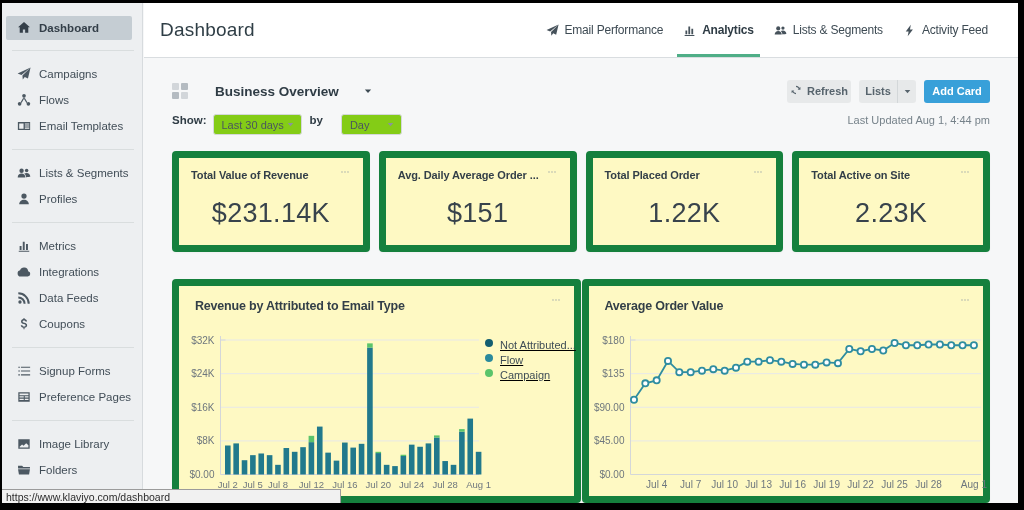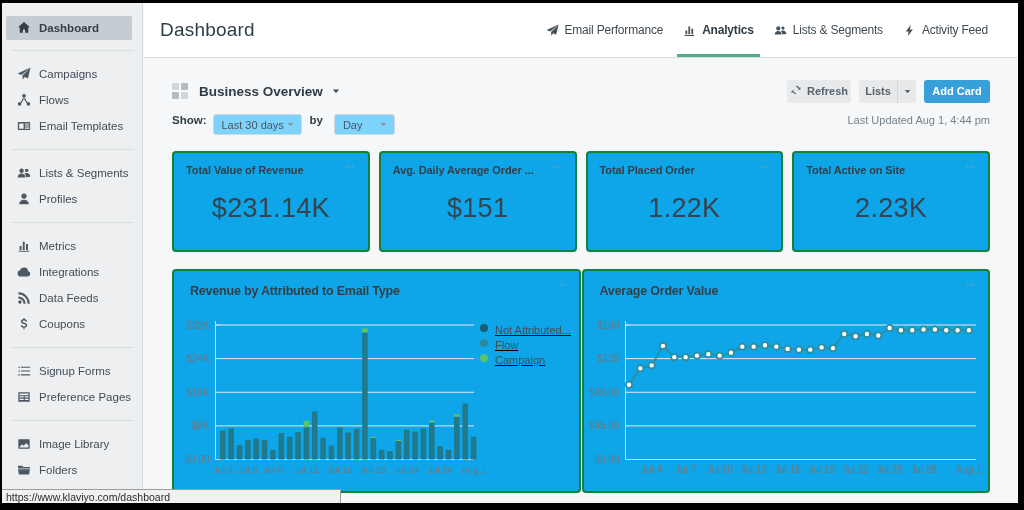--- a/index.html
+++ b/index.html
@@ -23,52 +23,52 @@
   .topbar { position:absolute; left:0; top:0; right:0; height:55px; background:#fff; border-bottom:1px solid #d9dde0; display:flex; align-items:center; }
   .page-title { font-size:19px; font-weight:400; color:#2f3e46; margin-left:16px; letter-spacing:.2px; }
   .tabs { margin-left:auto; margin-right:20px; display:flex; height:100%; }
   .tab { display:flex; align-items:center; gap:6px; padding:0 10px; font-size:12px; letter-spacing:-.2px; color:#3d4a53; cursor:pointer; position:relative; }
   .tab .ic { color:#46525b; display:flex; }
   .tab.active { font-weight:bold; color:#2f3c45; }
   .tab.active::after { content:""; position:absolute; left:4px; right:4px; bottom:0; height:3px; background:#4fae87; }
 
   .content { position:absolute; top:55px; left:0; right:0; bottom:0; padding:0 28px 0 28px; }
 
-  .row1 { margin-top:21px; height:24px; display:flex; align-items:center; }
+  .row1 { margin-top:21px; height:24px; display:flex; align-items:center;gap:16px; }
   .bo-grid-icon { width:16px; height:16px; margin-right:11px; }
   .bo-label { font-size:13.5px; font-weight:bold; color:#2f3c45; }
   .bo-caret { margin-left:8px; color:#3d4a53; }
   .row1 .btns { margin-left:auto; display:flex; align-items:center; }
   .btn { height:23px; border-radius:3px; display:flex; align-items:center; justify-content:center; font-size:11px; font-weight:bold; cursor:pointer; }
   .btn-gray { background:#e7e9ea; color:#57646d; }
   .btn-refresh { width:64px; gap:5px; }
   .btn-split { width:57px; margin-left:8px; padding:0; }
   .btn-split .part-main { flex:1; text-align:center; }
   .btn-split .part-caret { width:19px; border-left:1px solid #d3d7d9; display:flex; align-items:center; justify-content:center; align-self:stretch; }
   .btn-blue { background:#38a0d9; color:#fff; width:66px; margin-left:8px; }
 
   .row2 { margin-top:11px; height:21px; display:flex; }
   .lbl-bold { font-size:11.5px; font-weight:bold; color:#2f3c45; }
-  .select { height:21px; background:#7dd3fc; border:1px solid #d4d8da; border-radius:3px; display:flex; align-items:center; font-size:11px; color:#4a565e; padding:0 6px 0 8px; cursor:pointer; }
+  .select { height:21px; background:#84cc16; border:1px solid #d4d8da; border-radius:3px; display:flex; align-items:center; font-size:11px; color:#4a565e; padding:0 6px 0 8px; cursor:pointer; }
   .select .sel-caret { margin-left:auto; color:#8a949b; }
   .sel-1 { width:89px; margin-left:6px; }
-  .sel-2 { width:61px; margin-left:11px; }
+  .sel-2 { width:61px; margin-left:18px; }
   .row2 .by { margin:0 0 0 8px; }
   .last-updated { margin-left:auto; font-size:11px; color:#76828a; }
 
   
   .stats { margin-top:16px; display:grid; grid-template-columns:repeat(4,1fr); gap:9px; }
-  .card { background:#0ea5e9; border:2px solid #15803d; border-radius:4px; box-shadow:0 1px 2px rgba(0,0,0,.03); position:relative; }
+  .card { background:#fef9c3; border:7px solid #15803d; border-radius:4px; box-shadow:0 1px 2px rgba(0,0,0,.03); position:relative; }
   .stat-card { height:101px; padding:11px 12px; }
   .stat-title { font-size:11px; font-weight:bold; color:#333f48; letter-spacing:-.1px; }
   .stat-value { position:absolute; left:0; right:0; top:40px; text-align:center; font-size:27px; font-weight:300; color:#38434c; letter-spacing:.3px; }
   .dots { position:absolute; top:10px; right:11px; color:#9aa3a9; cursor:pointer; line-height:6px; }
 
   
-  .charts { margin-top:17px; display:grid; grid-template-columns:repeat(2,1fr); gap:1px;border-radius:28px; }
+  .charts { margin-top:27px; display:grid; grid-template-columns:repeat(2,1fr); gap:1px;border-radius:28px; }
   .chart-card { height:224px; }
   .chart-title { position:absolute; top:13px; left:16px; font-size:12.5px; font-weight:bold; color:#333f48; letter-spacing:-.2px; }
   .chart-card svg.plot { position:absolute; left:0; top:0; }
   .legend { position:absolute; left:306px; top:53px; }
   .legend-row { display:flex; align-items:flex-start; height:13px; margin-bottom:2px;text-decoration:underline; }
   .legend-dot { width:8px; height:8px; border-radius:50%; margin-right:7px; flex:none; }
   .legend-label { font-size:11px; color:#3f4d56; white-space:nowrap; }
 
   
   .statusbar { position:absolute; left:0px; top:486px; width:339px; height:15px; background:#f1f1f1; border:1px solid #9b9b9b; border-left:none; border-bottom:none; font-size:10.5px; color:#2c2c2c; padding:1px 4px 0 4px; z-index:5; }

